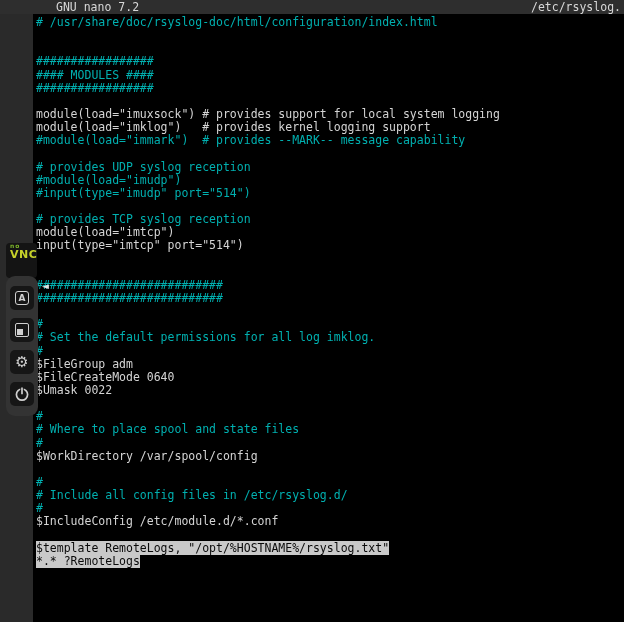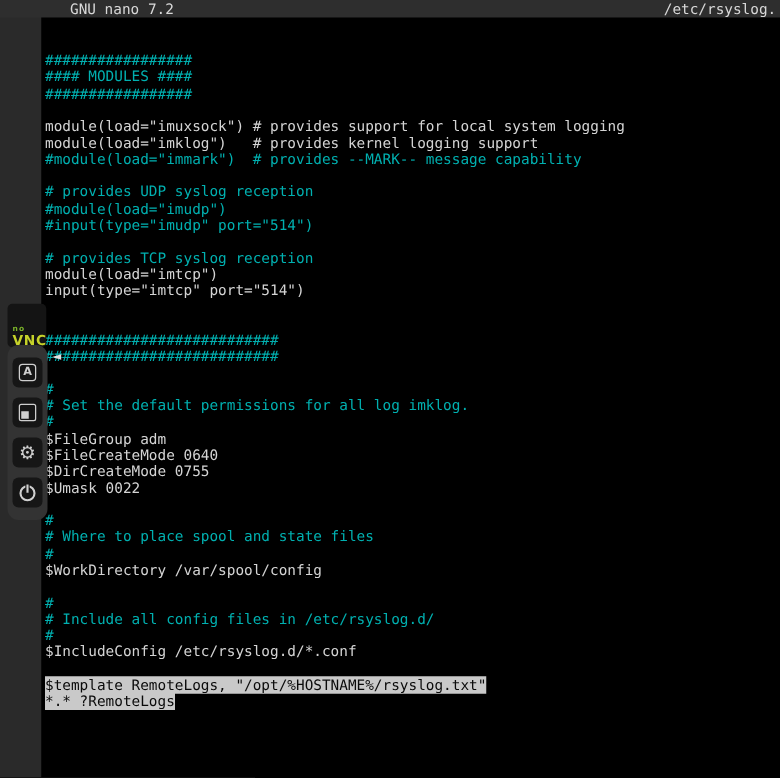--- a/index.html
+++ b/index.html
@@ -16,21 +16,21 @@
   .terminal { position:absolute; left:33px; top:14px; width:591px; height:608px;
               background:#000000; padding:2px 0 0 3px; overflow:hidden; }
   .line { height:13.15px; line-height:13.15px; font-size:11.5px; white-space:pre; }
   .comment  { color:#00b0b0; }
   .code     { color:#d4d4d4; }
   .selected { background:#c9c9c9; color:#0a0a0a; }
 
   
   .vnc-logo { position:absolute; left:6px; top:243px; width:31px; height:35px;
               background:#141414; border-radius:4px; display:flex; flex-direction:column;
-              justify-content:flex-end; padding-left:4px; cursor:pointer;
+              justify-content:flex-start; padding-left:4px; cursor:pointer;
               font-family:"DejaVu Sans", sans-serif; }
   .vnc-logo .no  { font-size:6px; font-weight:bold; color:#7cb52a; line-height:6px; letter-spacing:1px; }
   .vnc-logo .vnc { font-size:11px; font-weight:bold; color:#c6d22a; line-height:11px; letter-spacing:0.5px; }
 
   
   .vnc-handle { position:absolute; left:42px; top:281px; color:#e0e0e0; font-size:9px;
                 font-family:"DejaVu Sans", sans-serif; cursor:pointer; }
 
   
   .vnc-panel { position:absolute; left:6px; top:276px; width:32px; height:140px;
@@ -50,20 +50,21 @@
 </head>
 <body>
 
 <div class="titlebar">
   <span class="tl">GNU nano 7.2</span>
   <span class="tr">/etc/rsyslog.</span>
 </div>
 
 <div class="terminal">
   <div id="editor-lines">
+      <div class="line"><span class="comment"># /usr/share/doc/rsyslog-doc/html/configuration/index.html</span></div>
       <div class="line"><span class="code"></span></div>
       <div class="line"><span class="code"></span></div>
       <div class="line"><span class="comment">#################</span></div>
       <div class="line"><span class="comment">#### MODULES ####</span></div>
       <div class="line"><span class="comment">#################</span></div>
       <div class="line"><span class="code"></span></div>
       <div class="line"><span class="code">module(load="imuxsock") # provides support for local system logging</span></div>
       <div class="line"><span class="code">module(load="imklog")   # provides kernel logging support</span></div>
       <div class="line"><span class="comment">#module(load="immark")  # provides --MARK-- message capability</span></div>
       <div class="line"><span class="code"></span></div>
@@ -77,32 +78,31 @@
       <div class="line"><span class="code"></span></div>
       <div class="line"><span class="code"></span></div>
       <div class="line"><span class="comment">###########################</span></div>
       <div class="line"><span class="comment">###########################</span></div>
       <div class="line"><span class="code"></span></div>
       <div class="line"><span class="comment">#</span></div>
       <div class="line"><span class="comment"># Set the default permissions for all log imklog.</span></div>
       <div class="line"><span class="comment">#</span></div>
       <div class="line"><span class="code">$FileGroup adm</span></div>
       <div class="line"><span class="code">$FileCreateMode 0640</span></div>
-      <div class="line"><span class="code">$DirCreateMode 0755</span></div>
       <div class="line"><span class="code">$Umask 0022</span></div>
       <div class="line"><span class="code"></span></div>
       <div class="line"><span class="comment">#</span></div>
       <div class="line"><span class="comment"># Where to place spool and state files</span></div>
       <div class="line"><span class="comment">#</span></div>
       <div class="line"><span class="code">$WorkDirectory /var/spool/config</span></div>
       <div class="line"><span class="code"></span></div>
       <div class="line"><span class="comment">#</span></div>
       <div class="line"><span class="comment"># Include all config files in /etc/rsyslog.d/</span></div>
       <div class="line"><span class="comment">#</span></div>
-      <div class="line"><span class="code">$IncludeConfig /etc/rsyslog.d/*.conf</span></div>
+      <div class="line"><span class="code">$IncludeConfig /etc/module.d/*.conf</span></div>
       <div class="line"><span class="code"></span></div>
       <div class="line"><span class="selected">$template RemoteLogs, "/opt/%HOSTNAME%/rsyslog.txt"</span></div>
       <div class="line"><span class="selected">*.* ?RemoteLogs</span></div>
     </div>
 </div>
 
 <div class="vnc-logo">
   <span class="no">no</span>
   <span class="vnc">VNC</span>
 </div>

